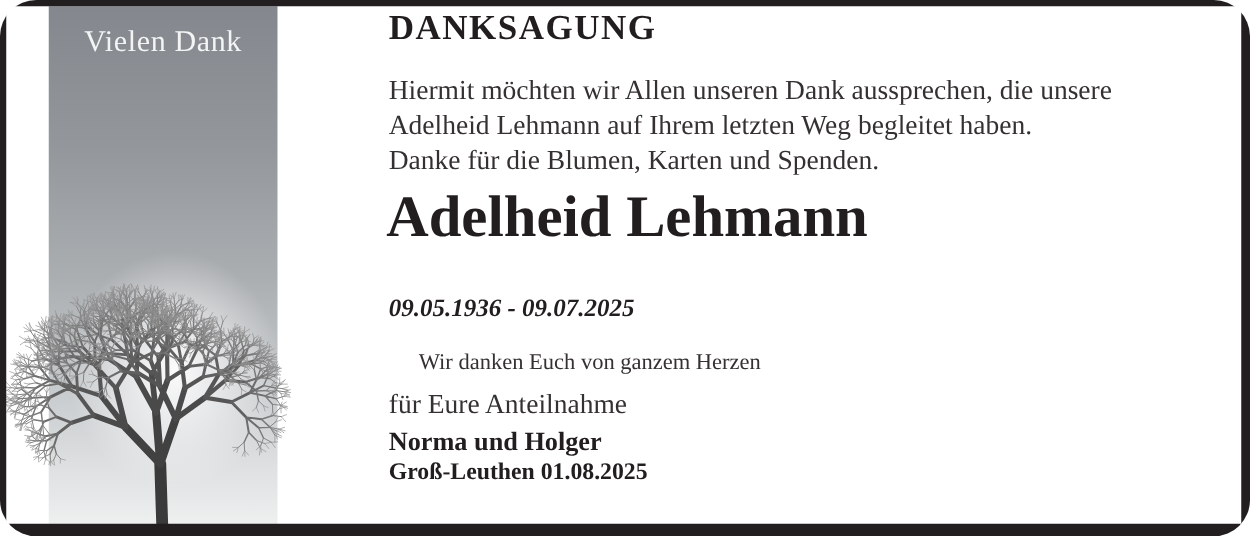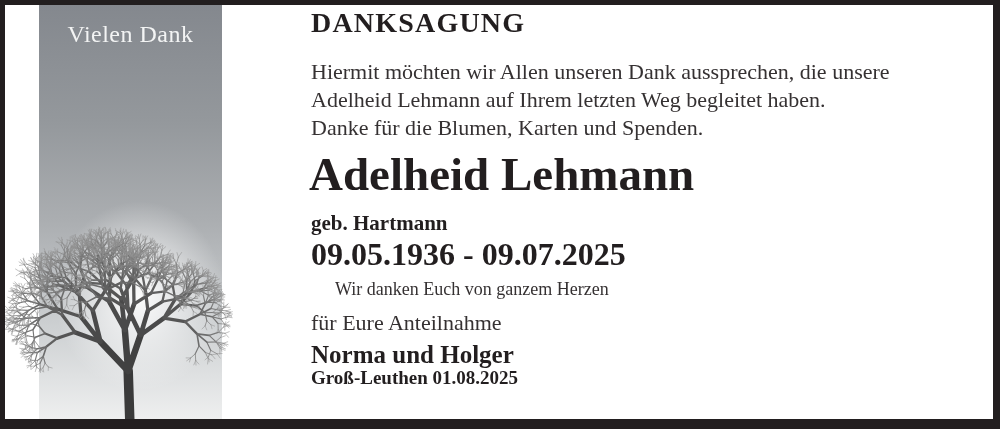--- a/index.html
+++ b/index.html
@@ -2,20 +2,21 @@
 <html><head>
 <meta charset="utf-8">
 <style>
   html,body{margin:0;padding:0;background:#ffffff;}
   .page{
     position:relative;
     width:1000px;height:429px;
     background:#ffffff;
     font-family:"Liberation Serif", serif;
     overflow:hidden;
+    border-radius:29px;
   }
   .frame{
     position:absolute;inset:0;
     border-style:solid;
     border-color:#221e1f;
     border-width:5px 7px 10px 5px;
     z-index:5;
     pointer-events:none;
   }
   .photo-panel{
@@ -38,24 +39,24 @@
     position:absolute;left:6px;top:196px;
     width:232px;height:225px;
     overflow:visible;
     z-index:1;
   }
   .txt{position:absolute;left:311px;color:#2b2728;white-space:nowrap;}
   .heading{top:7px;font-weight:bold;font-size:28px;letter-spacing:1.2px;color:#221e1f;}
   .intro{top:58px;font-size:22px;line-height:28px;color:#353132;}
   .name{left:309px;top:147px;font-weight:bold;font-size:47px;color:#221e1f;}
   .birth{top:211px;font-weight:bold;font-size:21px;color:#221e1f;}
-  .dates{top:236px;font-weight:bold;font-size:32px;color:#221e1f;}
+  .dates{top:236px;font-weight:bold;font-size:20px;color:#221e1f;font-style:italic;}
   .thanks1{top:279px;font-size:18px;color:#353132;margin-left:24px;}
   .thanks2{top:310px;font-size:22px;color:#353132;}
-  .family{top:341px;font-weight:bold;font-size:25px;color:#221e1f;}
+  .family{top:341px;font-weight:bold;font-size:21px;color:#221e1f;}
   .placedate{top:367px;font-weight:bold;font-size:19px;color:#221e1f;}
 </style>
 </head>
 <body>
 
 <div class="page">
 
   <div class="photo-panel">
     <div class="glow"></div>
     <div class="caption">Vielen Dank</div>
@@ -75,21 +76,20 @@
 
   <div class="txt heading">DANKSAGUNG</div>
 
   <div class="txt intro">
     <div>Hiermit möchten wir Allen unseren Dank aussprechen, die unsere</div>
     <div>Adelheid Lehmann auf Ihrem letzten Weg begleitet haben.</div>
     <div>Danke für die Blumen, Karten und Spenden.</div>
   </div>
 
   <div class="txt name">Adelheid Lehmann</div>
-  <div class="txt birth">geb. Hartmann</div>
   <div class="txt dates">09.05.1936 - 09.07.2025</div>
   <div class="txt thanks1">Wir danken Euch von ganzem Herzen</div>
   <div class="txt thanks2">für Eure Anteilnahme</div>
   <div class="txt family">Norma und Holger</div>
   <div class="txt placedate">Groß-Leuthen 01.08.2025</div>
 
   <div class="frame"></div>
 </div>
 
 </body></html>

